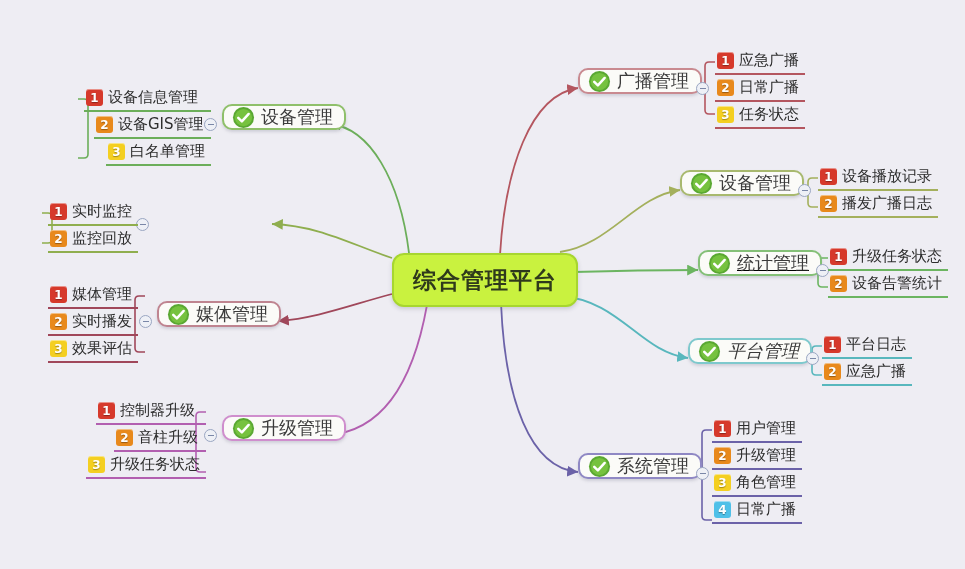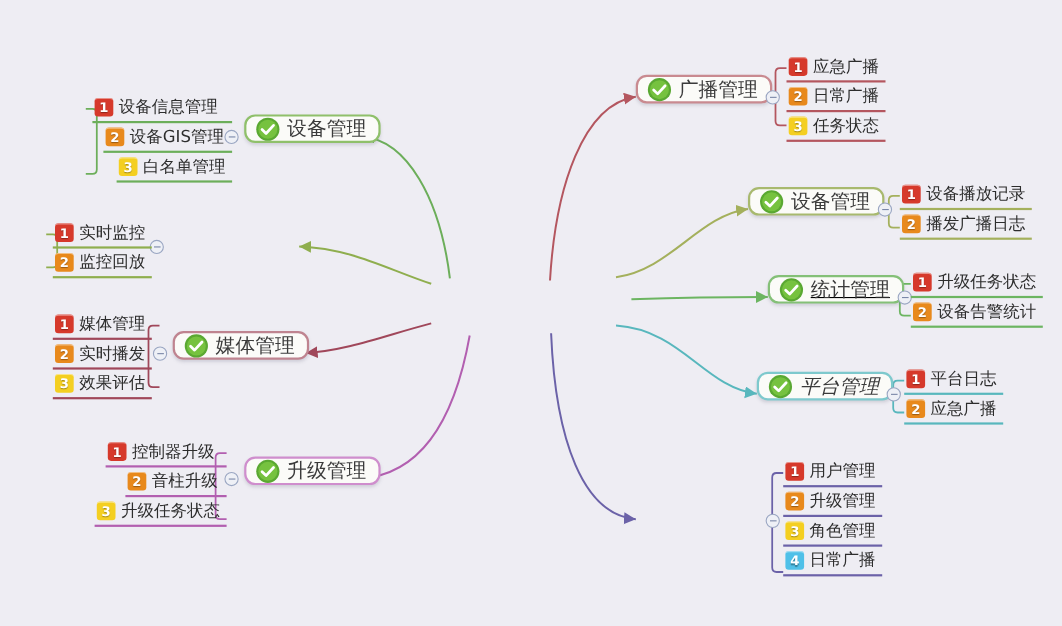--- a/index.html
+++ b/index.html
@@ -128,20 +128,23 @@
     <path d="M 828,258 L 822,258 Q 818,258 818,262 L 818,283 Q 818,287 822,287 L 828,287" fill="none" stroke="#6cb561" stroke-width="1.6"></path>
     <path d="M 822,346 L 816,346 Q 812,346 812,350 L 812,371 Q 812,375 816,375 L 822,375" fill="none" stroke="#58b7bd" stroke-width="1.6"></path>
     <path d="M 712,430 L 706,430 Q 702,430 702,434 L 702,516 Q 702,520 706,520 L 712,520" fill="none" stroke="#6b62a8" stroke-width="1.6"></path>
 
     <path d="M 78,99 L 84,99 Q 88,99 88,103 L 88,154 Q 88,158 84,158 L 78,158" fill="none" stroke="#6cae5a" stroke-width="1.6"></path>
     <path d="M 42,213 L 48,213 Q 52,213 52,217 L 52,239 Q 52,243 48,243 L 42,243" fill="none" stroke="#8fae4e" stroke-width="1.6"></path>
     <path d="M 145,296 L 139,296 Q 135,296 135,300 L 135,348 Q 135,352 139,352 L 145,352" fill="none" stroke="#a0475a" stroke-width="1.6"></path>
     <path d="M 206,412 L 200,412 Q 196,412 196,416 L 196,468 Q 196,472 200,472 L 206,472" fill="none" stroke="#b25fb0" stroke-width="1.6"></path>
   </svg>
 
+  <div class="root-node" style="left:392px;top:253px;width:182px;height:50px;">
+    <span>综合管理平台</span>
+  </div>
 
   <div class="branch-node" style="left:578px;top:68px;border-color:#c98a90;">
     <svg class="check-icon" viewBox="0 0 24 24">
       <circle cx="12" cy="12" r="11" fill="#5aa832"></circle>
         <circle cx="12" cy="12" r="9" fill="#76c23f"></circle>
       <path d="M6.5 12.3 L10.3 16 L17.4 8.3" stroke="#fff" stroke-width="2.6" fill="none" stroke-linecap="round" stroke-linejoin="round"></path>
     </svg>
     <span class="branch-label">广播管理</span>
   </div>
   <div class="toggle" style="left:696px;top:82px;">
@@ -221,20 +224,28 @@
     <div class="leaf-item" style="border-bottom-color:#58b7bd;">
       <span class="leaf-badge" style="background:#d6392b;">1</span>
       <span class="leaf-label">平台日志</span>
     </div>
     <div class="leaf-item" style="border-bottom-color:#58b7bd;">
       <span class="leaf-badge" style="background:#e8891c;">2</span>
       <span class="leaf-label">应急广播</span>
     </div>
   </div>
 
+  <div class="branch-node" style="left:578px;top:453px;border-color:#8f88c4;">
+    <svg class="check-icon" viewBox="0 0 24 24">
+      <circle cx="12" cy="12" r="11" fill="#5aa832"></circle>
+        <circle cx="12" cy="12" r="9" fill="#76c23f"></circle>
+      <path d="M6.5 12.3 L10.3 16 L17.4 8.3" stroke="#fff" stroke-width="2.6" fill="none" stroke-linecap="round" stroke-linejoin="round"></path>
+    </svg>
+    <span class="branch-label">系统管理</span>
+  </div>
   <div class="toggle" style="left:696px;top:467px;">
       <i></i>
     </div>
   <div class="leaf-group" style="left:712px;top:416px;">
     <div class="leaf-item" style="border-bottom-color:#6b62a8;">
       <span class="leaf-badge" style="background:#d6392b;">1</span>
       <span class="leaf-label">用户管理</span>
     </div>
     <div class="leaf-item" style="border-bottom-color:#6b62a8;">
       <span class="leaf-badge" style="background:#e8891c;">2</span>

